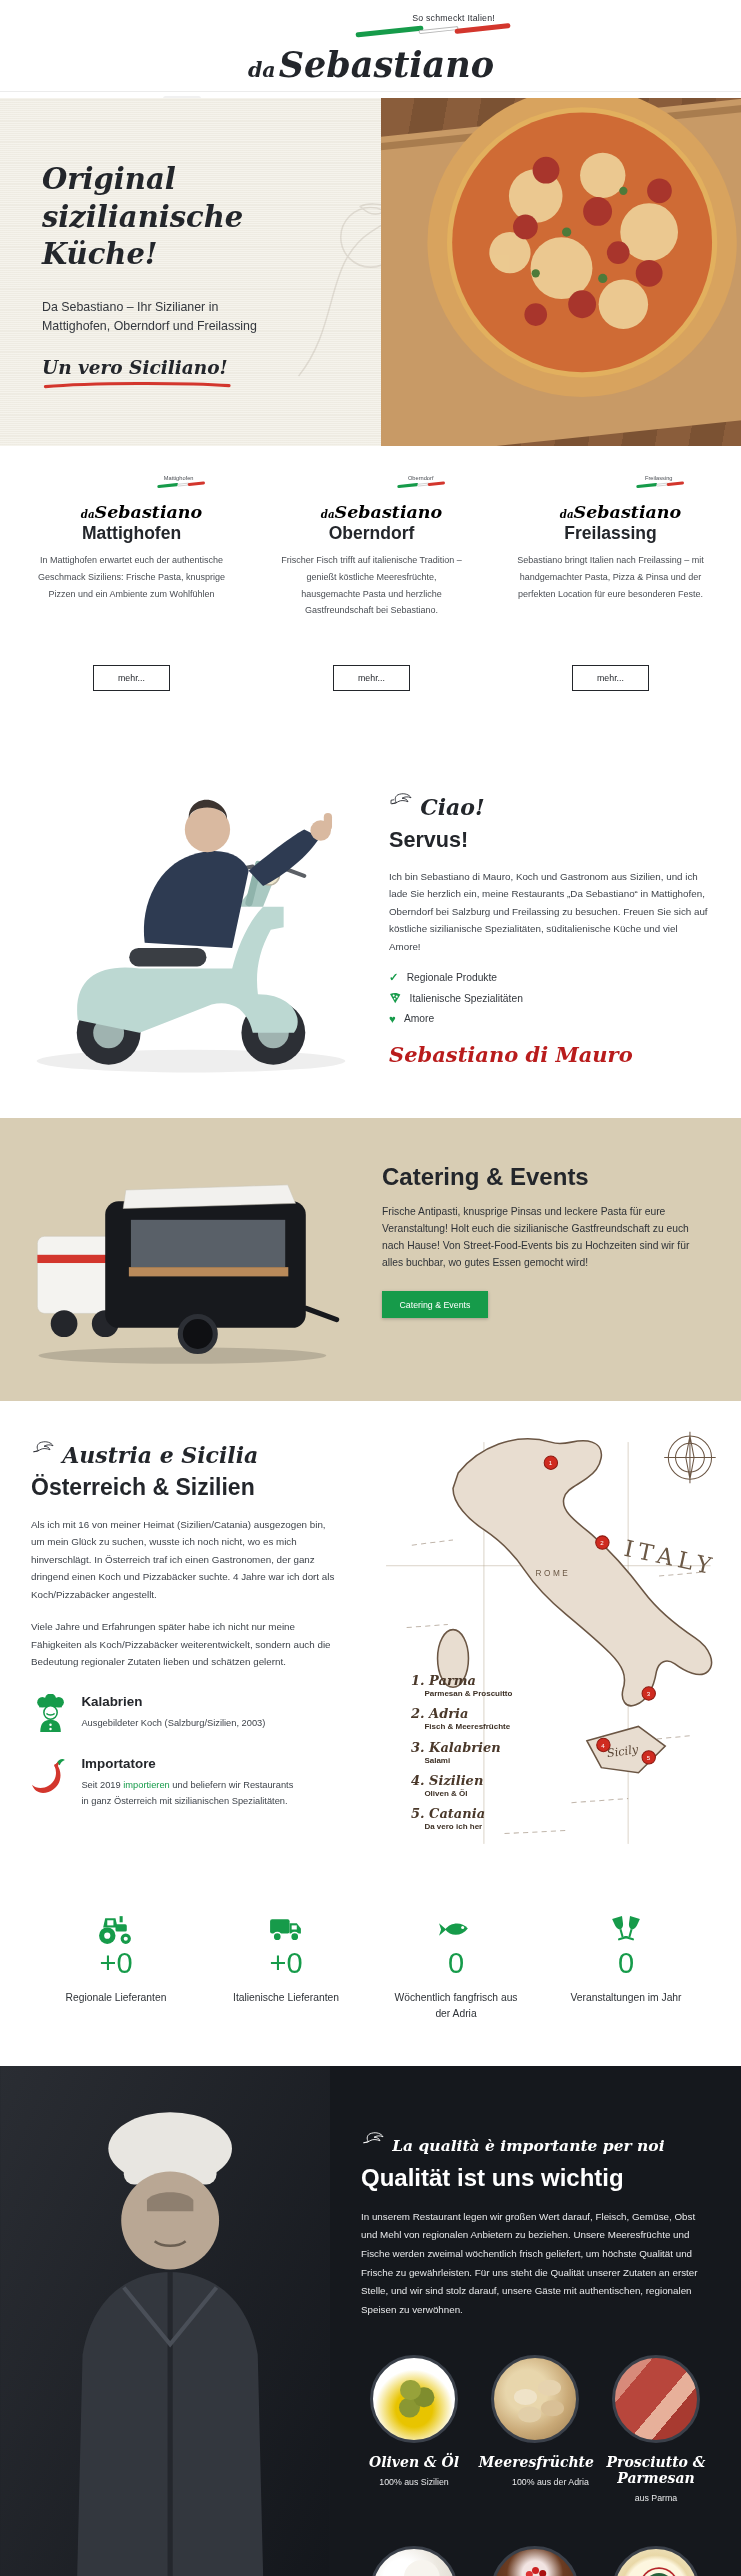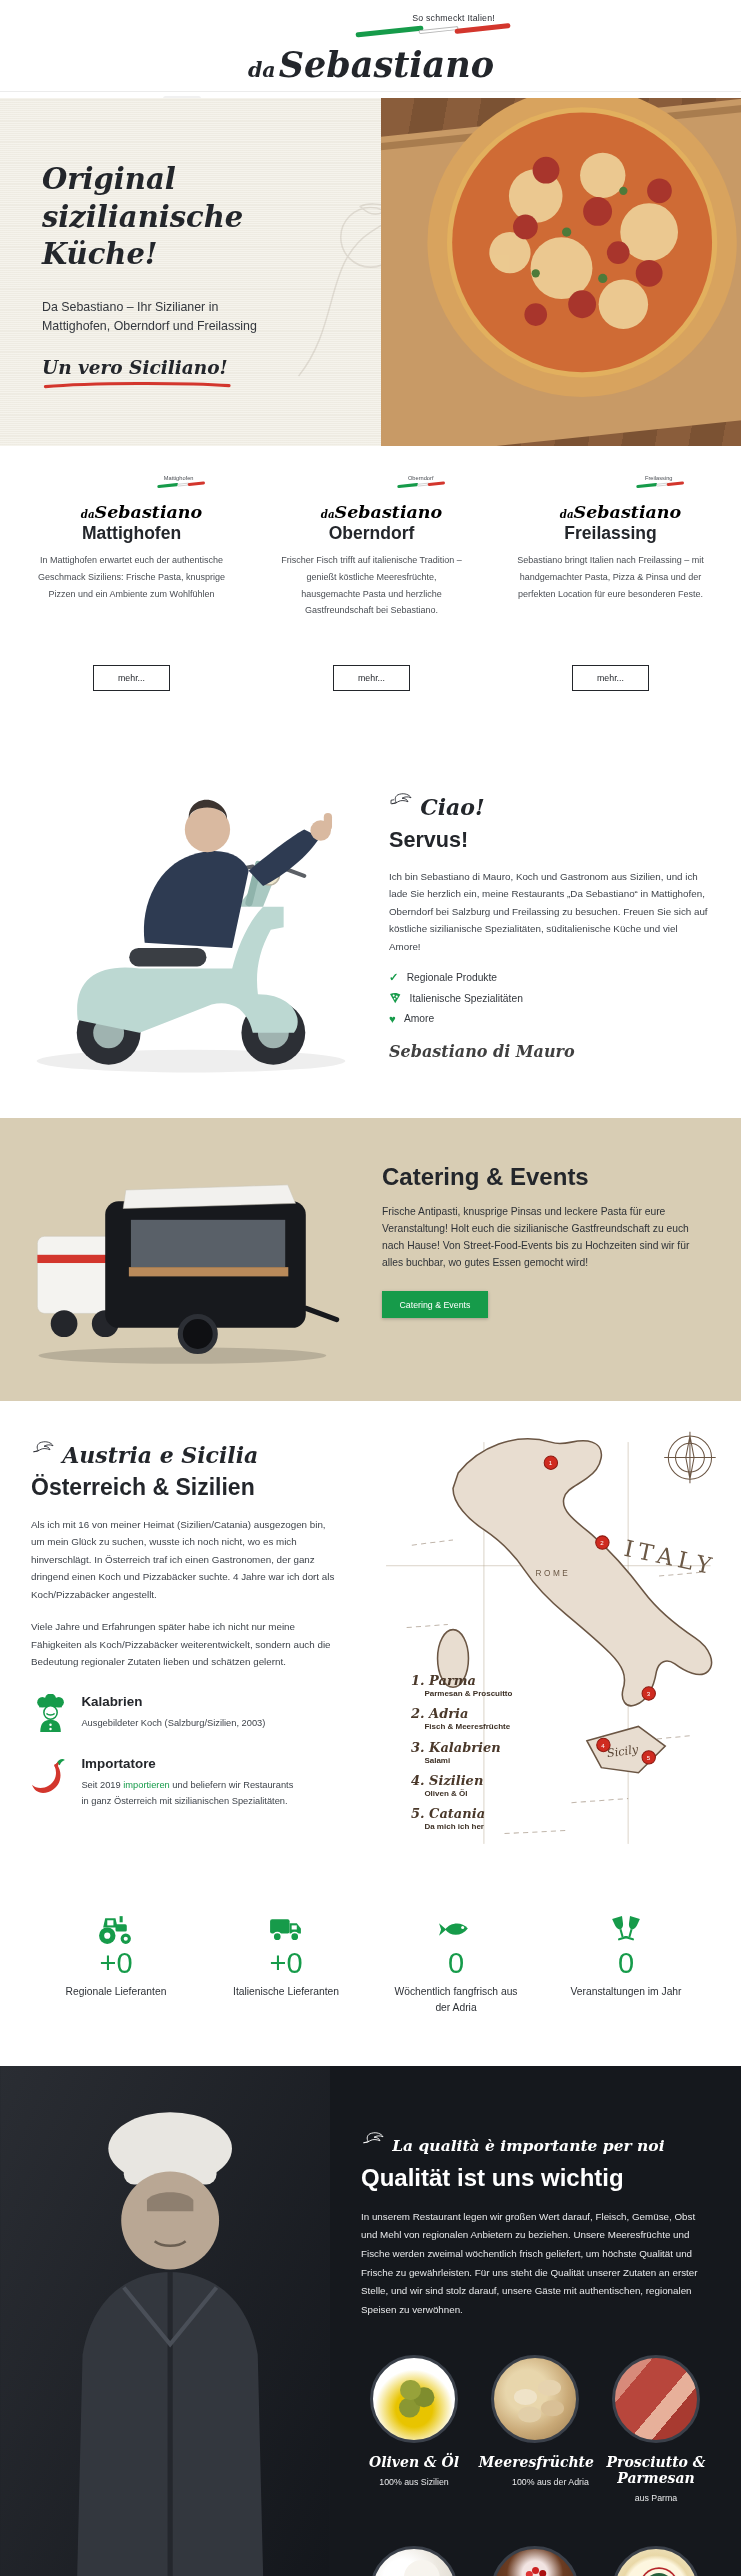--- a/index.html
+++ b/index.html
@@ -54,21 +54,21 @@
   .servus { height:402px; background:#fff; }
   .servus-photo { position:absolute; left:15.5px; top:36px; }
   .servus-right { position:absolute; left:389px; top:62px; width:319px; }
   .script-row { display:flex; align-items:center; gap:7.2px; }
   .script-big { font-size:22px; font-weight:bold; color:#23262b; }
   .servus-h { font-size:21.6px; font-weight:bold; color:#23262b; margin-top:7.2px; }
   .servus-p { margin-top:14.4px; font-size:9.8px; line-height:1.8; color:#3f444b; }
   .check-list { margin-top:15.5px; display:flex; flex-direction:column; gap:8.2px; }
   .check-item { display:flex; align-items:center; gap:8.2px; font-size:10.3px; color:#33373d; }
   .ck { color:#169b4a; font-size:11.3px; font-weight:bold; }
-  .signature { margin-top:17.5px; font-size:16px; color:#404040; font-weight:bold; }
+  .signature { margin-top:17.5px; font-size:21px; color:#b91c1c; font-weight:bold; }
 
   
   .catering { height:283px; background:#d8cdb4; }
   .cat-right { position:absolute; left:382px; top:45px; width:319px; }
   .cat-h { font-size:24px; font-weight:bold; color:#23262b; }
   .cat-p { margin-top:13.4px; font-size:10.3px; line-height:1.65; color:#2e3237; }
   .btn-green { margin-top:18.5px; display:inline-block; background:#169b4a; color:#fff; font-size:8.8px; padding:8.8px 17.5px; border:none; cursor:pointer; box-shadow:0 1px 3.1px rgba(0,0,0,.25); font-family:"Liberation Sans",sans-serif; }
   .cat-photo { position:absolute; left:28px; top:36px; }
 
   
@@ -83,21 +83,21 @@
   .map-wrap { position:absolute; left:350px; top:10.3px; width:376px; height:464px; }
   .legend { position:absolute; left:61px; top:262px; width:118px; }
   .legend-item { margin-bottom:8.2px; }
   .legend-name { font-family:"DejaVu Serif",serif; font-style:italic; font-size:13px; color:#4a382a; font-weight:bold; }
   .legend-desc { font-size:8px; color:#3c2f24; margin:1px 0 0 13.4px; font-weight:bold; }
 
   
   .stats { height:170px; background:#fff; }
   .stat { position:absolute; top:17.5px; width:170px; text-align:center; }
   .stat .val { font-size:29px; color:#169b4a; margin-top:4.1px; line-height:1; }
-  .stat .lbl { margin-top:6px; font-size:10.3px; color:#2e3237; line-height:1.55; padding:0 15.5px; }
+  .stat .lbl { margin-top:12px; font-size:10.3px; color:#2e3237; line-height:1.55; padding:0 15.5px; }
   .s1{left:31px;} .s2{left:201px;} .s3{left:371px;} .s4{left:541px;}
 
   
   .quality { height:711px; background:#15181d; }
   .chef-photo { position:absolute; left:0; top:0; }
   .q-right { position:absolute; left:361px; top:54px; width:355px; }
   .q-script { font-size:15.5px; color:#fff; font-weight:bold; }
   .q-h { margin-top:9.3px; font-size:24px; font-weight:bold; color:#fff; }
   .q-p { margin-top:15.5px; font-size:9.8px; line-height:1.9; color:#e7e8ea; width:345px; }
   .circles { position:absolute; left:355px; top:289px; width:361px; }
@@ -428,21 +428,21 @@
         <div class="legend-item">
             <div class="legend-name">3. Kalabrien</div>
             <div class="legend-desc">Salami</div>
           </div>
         <div class="legend-item">
             <div class="legend-name">4. Sizilien</div>
             <div class="legend-desc">Oliven &amp; Öl</div>
           </div>
         <div class="legend-item">
             <div class="legend-name">5. Catania</div>
-            <div class="legend-desc">Da mich ich her</div>
+            <div class="legend-desc">Da vero ich her</div>
           </div>
       </div>
     </div>
   </section>
 
   <section class="stats">
     <div class="stat s1">
       <svg width="38" height="31" viewBox="0 0 74 60" style="margin:0 auto;">
         <circle cx="20" cy="42" r="16" fill="#169b4a"></circle>
           <circle cx="20" cy="42" r="6" fill="#fff"></circle>

